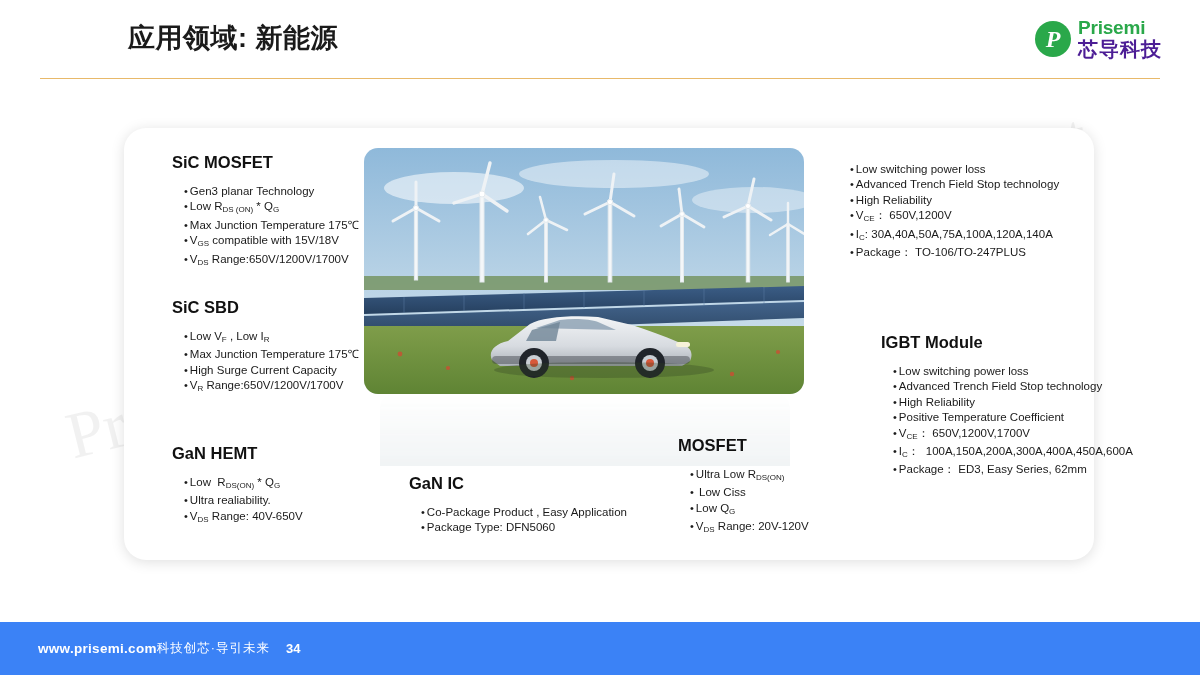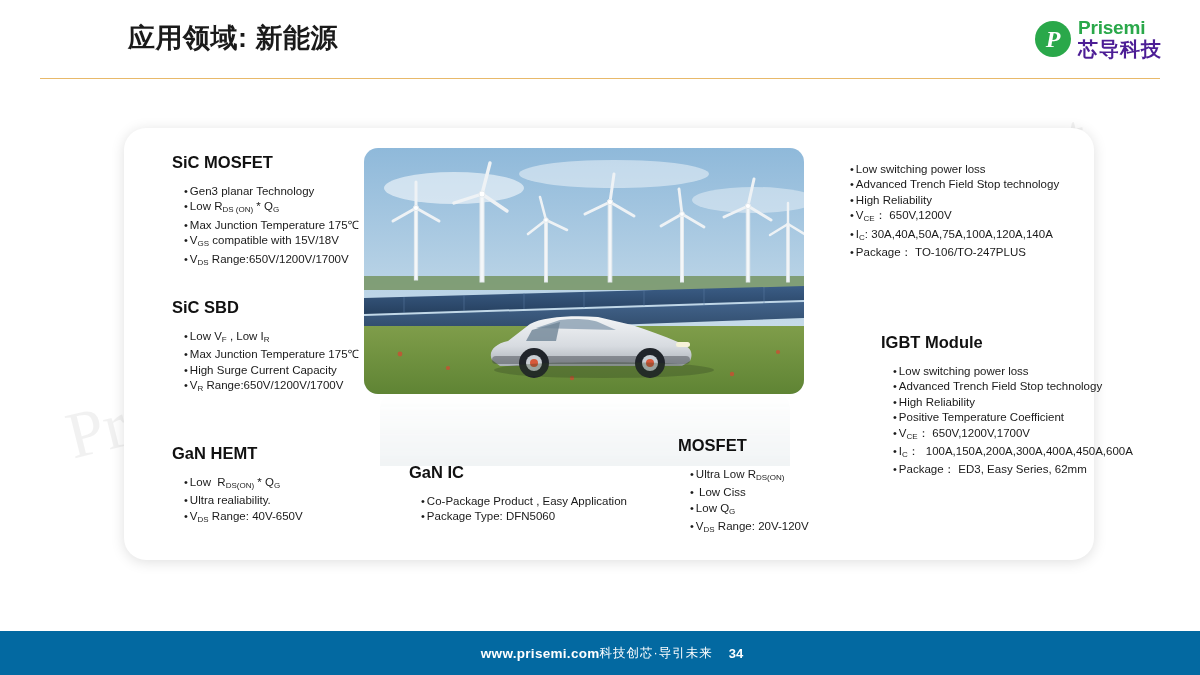--- a/index.html
+++ b/index.html
@@ -163,36 +163,36 @@
   .block li::before {
     content: "\2022";
     margin-right: 2px;
     font-size: 11px;
   }
   sub { font-size: 8px; vertical-align: -2px; }
 
   .b-sic-mosfet { left: 172px; top: 153px; }
   .b-sic-sbd    { left: 172px; top: 298px; }
   .b-gan-hemt   { left: 172px; top: 444px; }
-  .b-gan-ic     { left: 409px; top: 463px; }
+  .b-gan-ic     { left: 409px; top: 474px; }
   .b-mosfet     { left: 678px; top: 436px; }
   .b-igbt-dev   { left: 838px; top: 150px; }
   .b-igbt-mod   { left: 881px; top: 333px; }
 
   
   .footer {
     position: absolute;
     left: 0;
     bottom: 0;
     width: 1200px;
-    height: 44px;
-    background: #0369a1;
+    height: 53px;
+    background: #3b82f6;
     display: flex;
     align-items: center;
-    justify-content: center;
+    justify-content: flex-start;
   }
   .footer-url {
     margin-left: 38px;
     color: #ffffff;
     font-size: 13.5px;
     font-weight: bold;
     letter-spacing: 0.3px;
   }
   .footer-right {
     margin-right: 14px;

